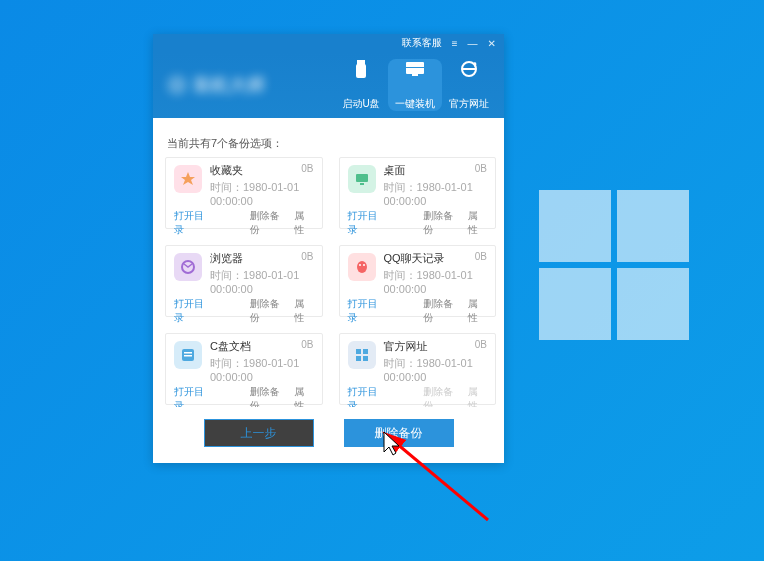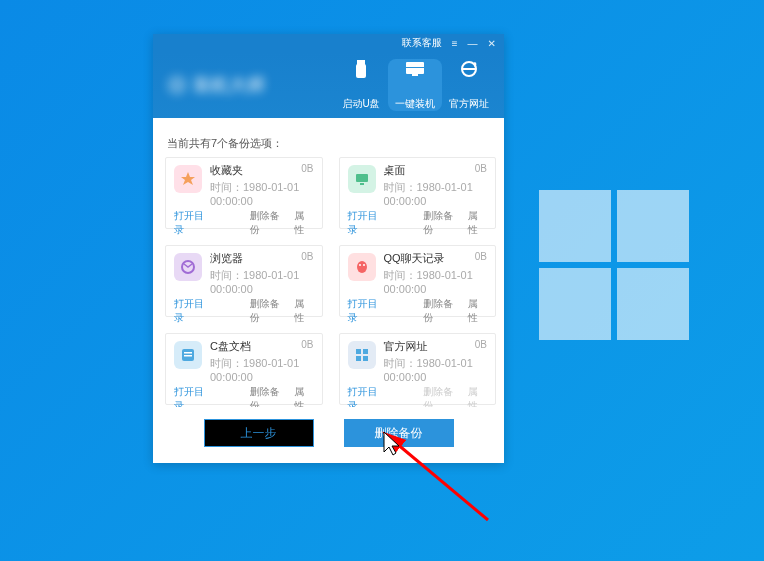--- a/index.html
+++ b/index.html
@@ -36,21 +36,21 @@
     .card-size { font-size: 10px; color: #aaa; }
     .card-time { font-size: 11px; color: #aaa; margin-top: 2px; }
     .card-actions { display: flex; justify-content: space-between; align-items: center; font-size: 10px; padding-top: 2px; }
     .card-actions .open-dir { color: #2c93dc; cursor: pointer; }
     .card-actions .right-links { display: flex; gap: 6px; color: #888; margin-left: 37px; }
     .card-actions .right-links span { cursor: pointer; }
     .card.disabled .card-actions .right-links { color: #ccc; }
     
     .footer { padding: 12px 0 16px 0; display: flex; justify-content: center; gap: 30px; }
     .btn { width: 110px; height: 28px; font-size: 12px; cursor: pointer; border: none; display: flex; align-items: center; justify-content: center; }
-    .btn-outline { background: #000000; color: #2c93dc; border: 1px solid #2c93dc; }
+    .btn-outline { background: #404040; color: #2c93dc; border: 1px solid #2c93dc; }
     .btn-primary { background: #2c93dc; color: #fff; }
     
     .arrow { position: absolute; left: 378px; top: 425px; pointer-events: none; }
     
     
     .ic-star { background: #ffe0e8; }
     .ic-desktop { background: #d4f3e5; }
     .ic-browser { background: #e8d9f5; }
     .ic-qq { background: #ffe0e1; }
     .ic-cdisk { background: #d6ecf9; }

